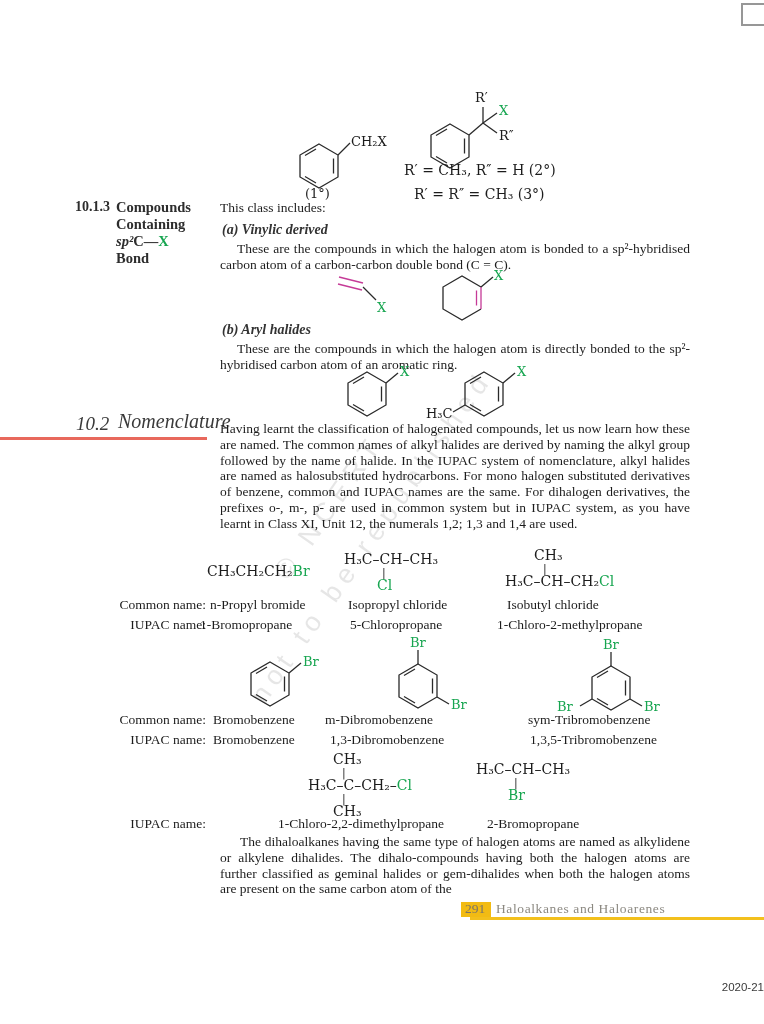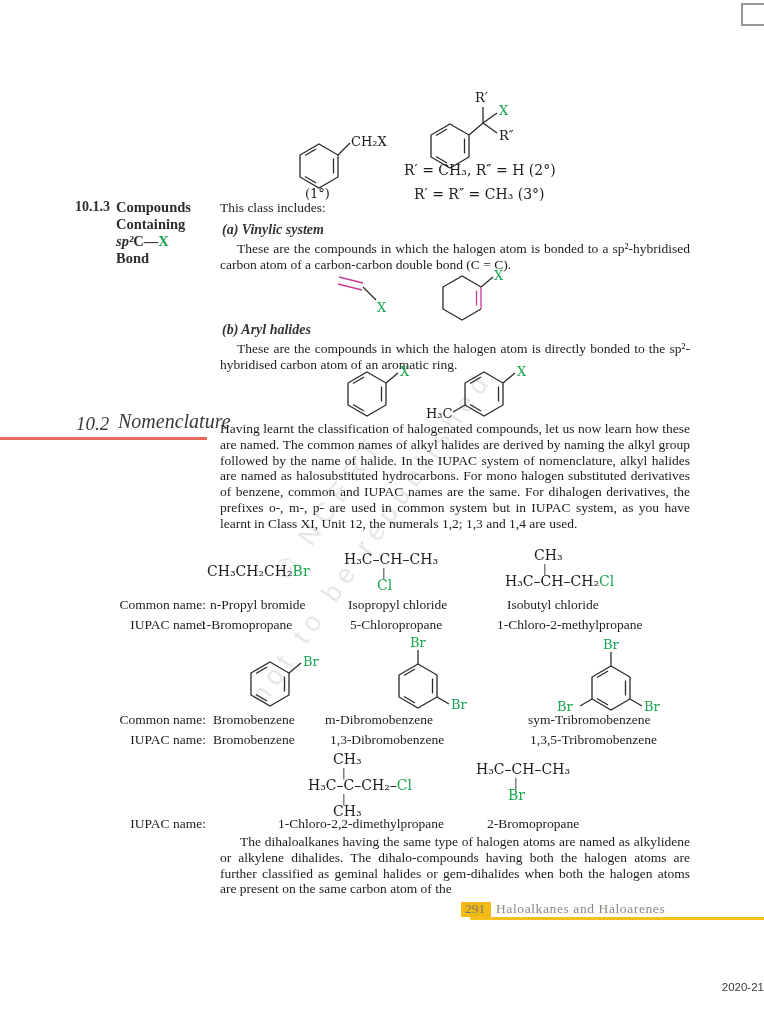--- a/index.html
+++ b/index.html
@@ -75,21 +75,21 @@
     <span class="sechead">
       <span>Compounds</span><br>
       <span>Containing</span><br>
       <span style="font-style:italic">sp²</span><span>C—</span><span class="hal">X</span><br>
       <span>Bond</span>
     </span>
   </div>
 
   <div class="abs para" style="left:220px;top:200px;width:470px;">This class includes:</div>
 
-  <div class="abs itemhead" style="left:222px;top:222px;">(a) Vinylic  system</div>
+  <div class="abs itemhead" style="left:222px;top:222px;">(a) Vinylic  derived</div>
   <div class="abs para" style="left:220px;top:241px;width:470px;text-indent:17px;">These are the compounds in which the halogen atom is bonded to a sp²-hybridised carbon atom of a carbon-carbon double bond (C = C).</div>
 
   <svg class="abs" style="left:332px;top:270px;" width="75" height="50" viewBox="0 0 75 50">
     <line class="mg" x1="6" y1="14" x2="30" y2="20"></line>
     <line class="mg" x1="7" y1="7" x2="31" y2="13"></line>
     <line x1="31" y1="17" x2="44" y2="30"></line>
     <text x="45" y="42" class="g">X</text>
   </svg>
 
   <svg class="abs" style="left:436px;top:266px;" width="85" height="66" viewBox="0 0 85 66">

